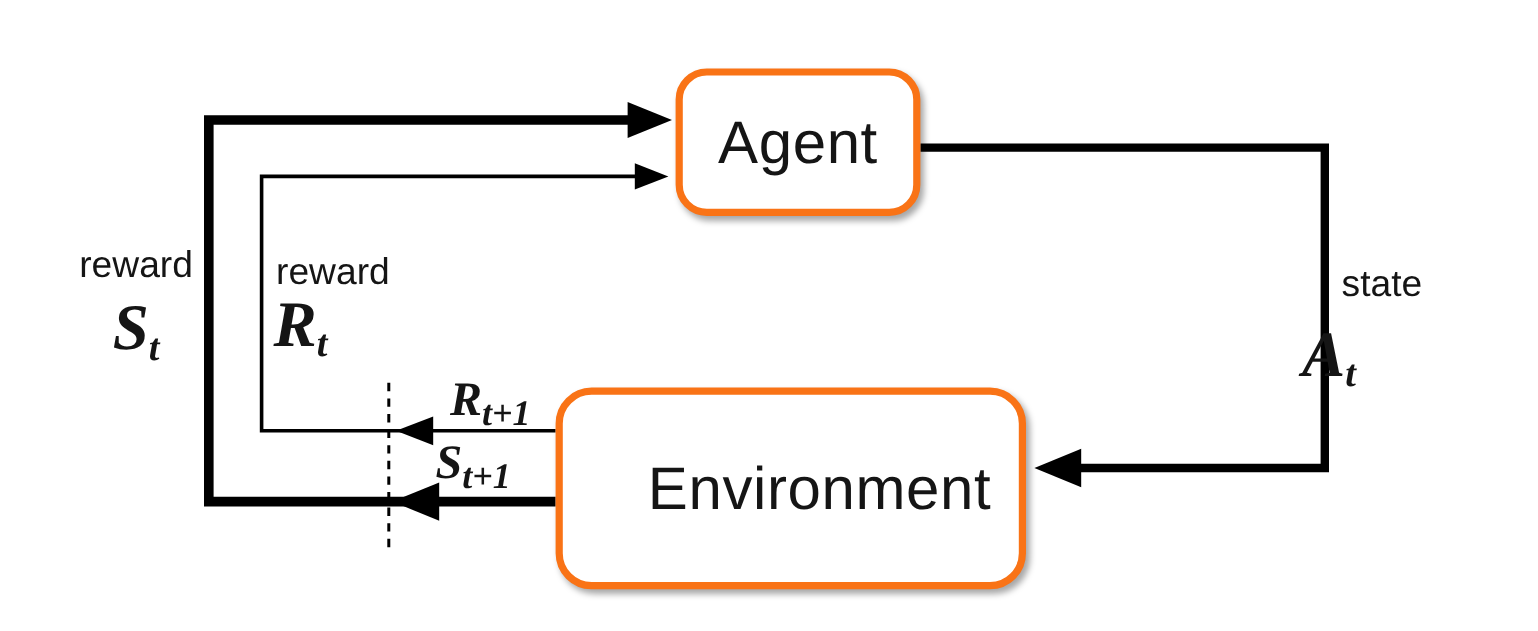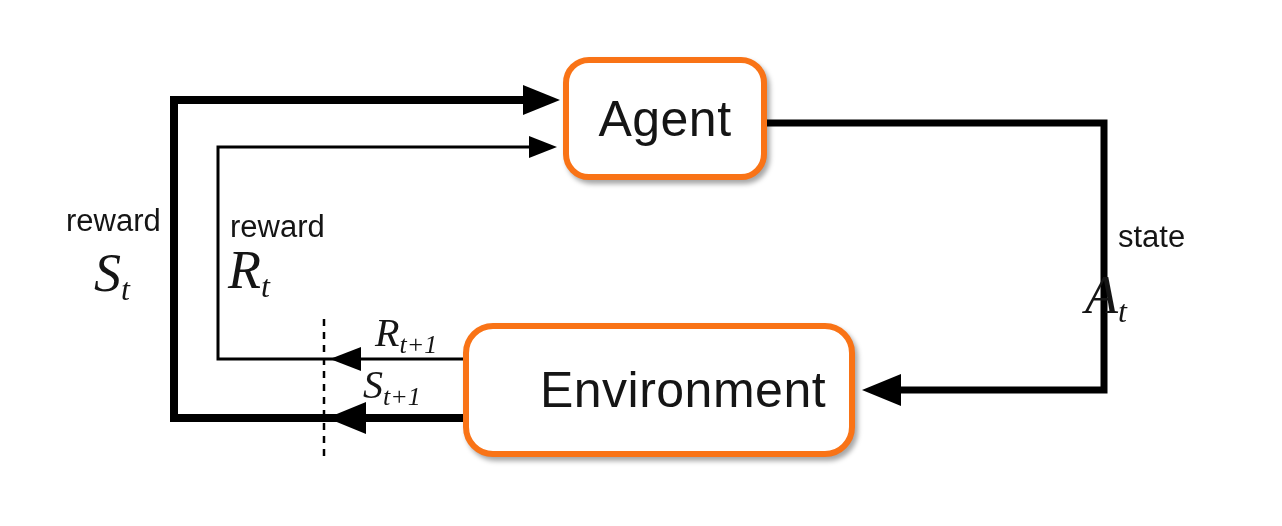--- a/index.html
+++ b/index.html
@@ -31,45 +31,46 @@
     font-size: 50px;
     letter-spacing: 0.5px;
   }
   .agent-box {
     left: 563px; top: 57px;
     width: 204px; height: 123px;
     border-radius: 26px;
   }
   .environment-box {
     left: 463px; top: 323px;
-    width: 392px; height: 134px;
+    width: 392px; height: 168px;
     border-radius: 30px;
     padding-left: 48px;
   }
   .word-label {
     position: absolute;
     z-index: 3;
     color: #151515;
     font-size: 31px;
     line-height: 1;
     white-space: nowrap;
   }
   .math-label {
     position: absolute;
     z-index: 3;
     color: #151515;
     font-family: "Liberation Serif", serif;
     font-style: italic;
     line-height: 1;
     white-space: nowrap;
+    font-weight: bold;
   }
   .math-lg { font-size: 54px; }
   .math-md { font-size: 40px; }
   .math-lg .sub { font-size: 32px; vertical-align: -0.28em; }
-  .math-md .sub { font-size: 26px; vertical-align: -0.28em; }
+  .math-md .sub { font-size: 30px; vertical-align: -0.28em; }
   #label-state  { left: 66px;  top: 205px; }
   #sym-state    { left: 94px;  top: 246px; }
   #label-reward { left: 230px; top: 191px; margin-top: 20px; }
   #sym-reward   { left: 228px; top: 243px; }
   #label-action { left: 1118px; top: 221px; }
   #sym-action   { left: 1085px; top: 268px; }
   #sym-next-reward { left: 375px; top: 313px; }
   #sym-next-state  { left: 363px; top: 365px; }
 </style>
 </head>

